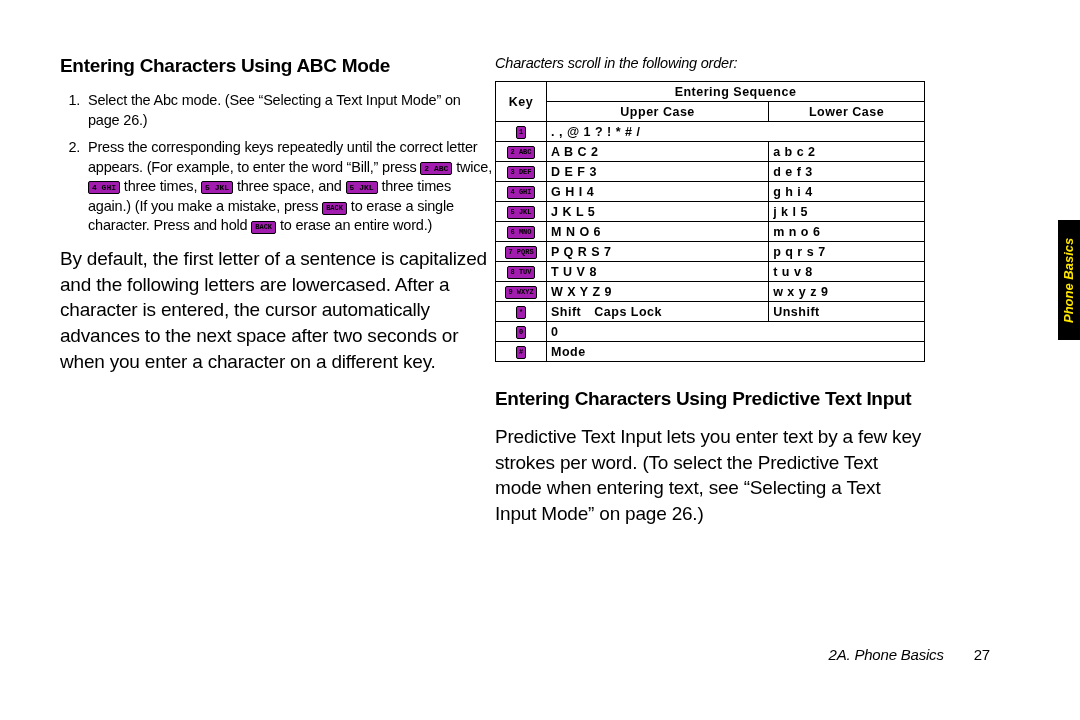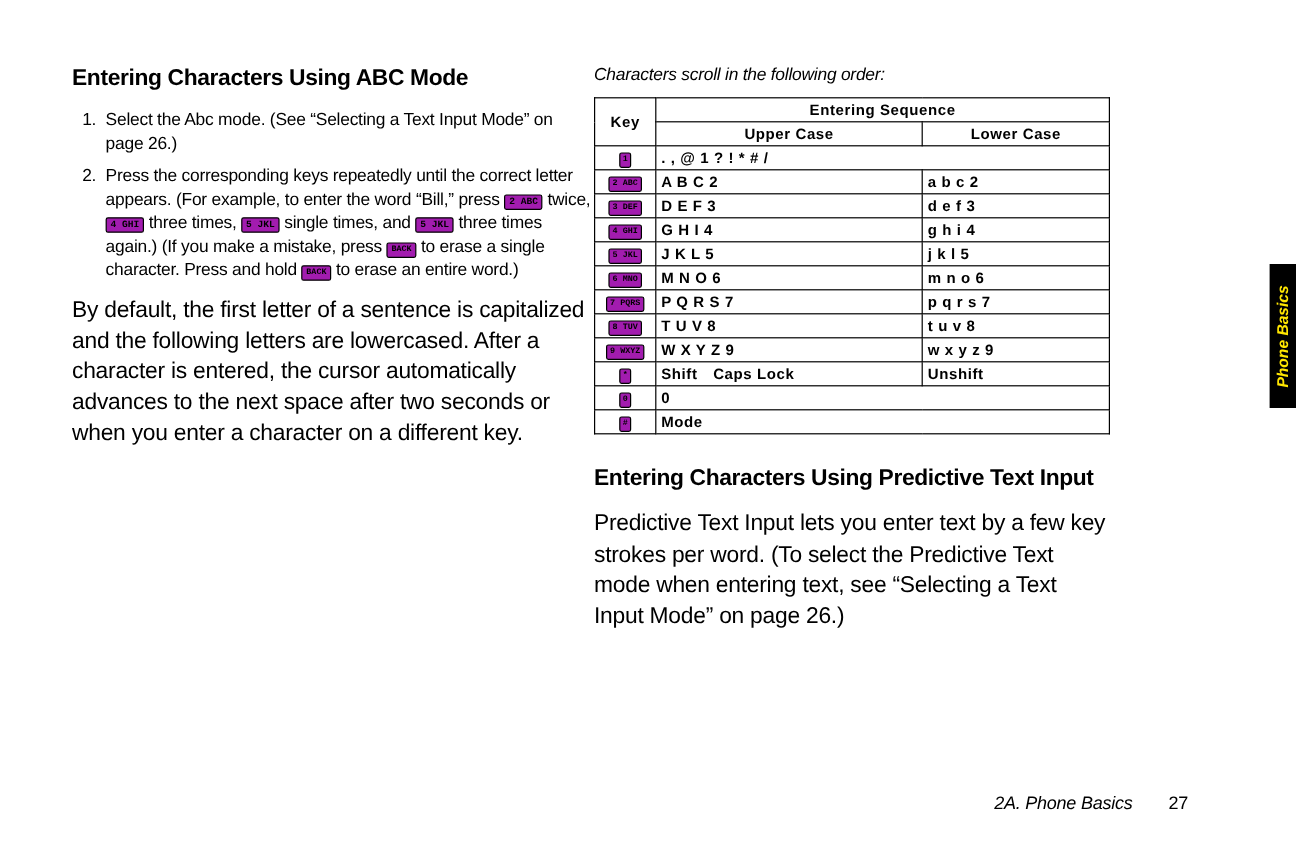--- a/index.html
+++ b/index.html
@@ -82,21 +82,21 @@
     vertical-align: middle;
   }
   table.char th { text-align: center; }
   table.char .kc {
     width: 42px;
     text-align: center;
   }
   table.char .kc .keycap { font-size:7px; padding:0 2px; }
   .footer {
     position: absolute;
-    bottom: 42px;
+    bottom: 57px;
     right: 90px;
     font-size: 15px;
     font-style: italic;
     letter-spacing: -0.2px;
   }
   .footer .num {
     font-style: normal;
     margin-left: 26px;
   }
   .side-tab {
@@ -125,21 +125,21 @@
     <h2>Entering Characters Using ABC Mode</h2>
     <ol class="steps">
       <li>Select the Abc mode. (See “Selecting a Text Input Mode” on page 26.)</li>
       <li>
         <span>Press the corresponding keys repeatedly until the correct letter appears. (For example, to enter the word “Bill,” press </span>
         <span class="keycap">2 ABC</span>
         <span> twice, </span>
         <span class="keycap">4 GHI</span>
         <span> three times, </span>
         <span class="keycap">5 JKL</span>
-        <span> single times, and </span>
+        <span> three space, and </span>
         <span class="keycap">5 JKL</span>
         <span> three times again.) (If you make a mistake, press </span>
         <span class="keycap back">BACK</span>
         <span> to erase a single character. Press and hold </span>
         <span class="keycap back">BACK</span>
         <span> to erase an entire word.)</span>
       </li>
     </ol>
     <p class="body">By default, the first letter of a sentence is capitalized and the following letters are lowercased. After a character is entered, the cursor automatically advances to the next space after two seconds or when you enter a character on a different key.</p>
   </div>

